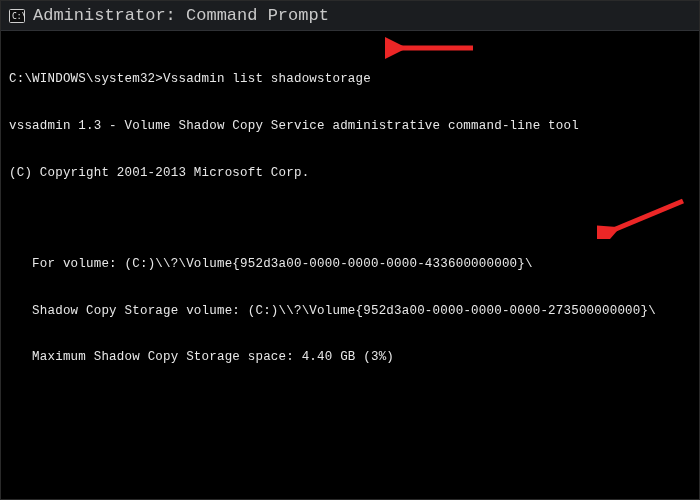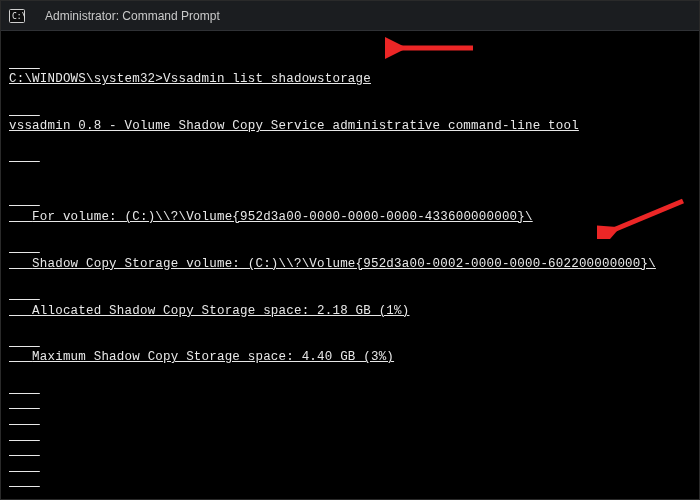--- a/index.html
+++ b/index.html
@@ -20,35 +20,33 @@
       gap: 8px;
       border-bottom: 1px solid #2f3135;
     }
     .titlebar-icon {
       width: 16px; height: 16px;
       display: flex; align-items: center; justify-content: center;
       color: #bdbdbd;
     }
     .titlebar-title {
       color: #c9c9c9;
-      font-size: 12px;
-      font-family: Liberation Sans, sans-serif;
-      margin-left: 12px;
+      font-size: 17px;
+      font-family: Liberation Mono, monospace;
     }
     .term {
       padding: 10px 8px 8px 8px;
       color: #e8e8e8;
       font-size: 12.5px;
       line-height: 1.25;
       white-space: pre-wrap;
       word-break: break-all;
       letter-spacing: 0.2px;
       height: calc(100% - 30px);
       overflow: hidden;
-      text-decoration: underline;
     }
     .line { white-space: pre-wrap; }
     .prompt { color: #e8e8e8; }
     .cmd { color: #e8e8e8; }
     .blank { height: 1em; }
     .arrow {
       position: absolute;
       pointer-events: none;
     }
     .arrow svg { display: block; }
@@ -63,25 +61,25 @@
       <svg viewBox="0 0 16 16" width="16" height="16">
         <rect x="0.5" y="1.5" width="15" height="13" rx="1" fill="#0d0d0d" stroke="#cfcfcf" stroke-width="1"></rect>
         <text x="3" y="11" font-size="8" fill="#e8e8e8" font-family="Consolas,monospace">C:\</text>
       </svg>
     </span>
     <span class="titlebar-title">Administrator: Command Prompt</span>
   </div>
 
   <div class="term">
     <div class="line"><span class="prompt">C:\WINDOWS\system32&gt;</span><span class="cmd">Vssadmin list shadowstorage</span></div>
-    <div class="line">vssadmin 0.8 - Volume Shadow Copy Service administrative command-line tool</div>
+    <div class="line">vssadmin 1.3 - Volume Shadow Copy Service administrative command-line tool</div>
+    <div class="line">(C) Copyright 2001-2013 Microsoft Corp.</div>
     <div class="blank"></div>
     <div class="line">   For volume: (C:)\\?\Volume{952d3a00-0000-0000-0000-433600000000}\</div>
-    <div class="line">   Shadow Copy Storage volume: (C:)\\?\Volume{952d3a00-0002-0000-0000-602200000000}\</div>
-    <div class="line">   Allocated Shadow Copy Storage space: 2.18 GB (1%)</div>
+    <div class="line">   Shadow Copy Storage volume: (C:)\\?\Volume{952d3a00-0000-0000-0000-273500000000}\</div>
     <div class="line">   Maximum Shadow Copy Storage space: 4.40 GB (3%)</div>
     
     
     
     
     
     
     
     
     

